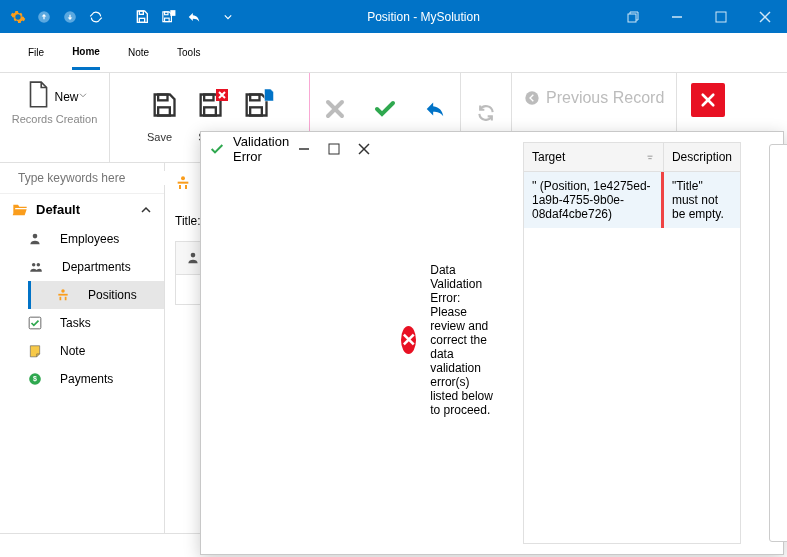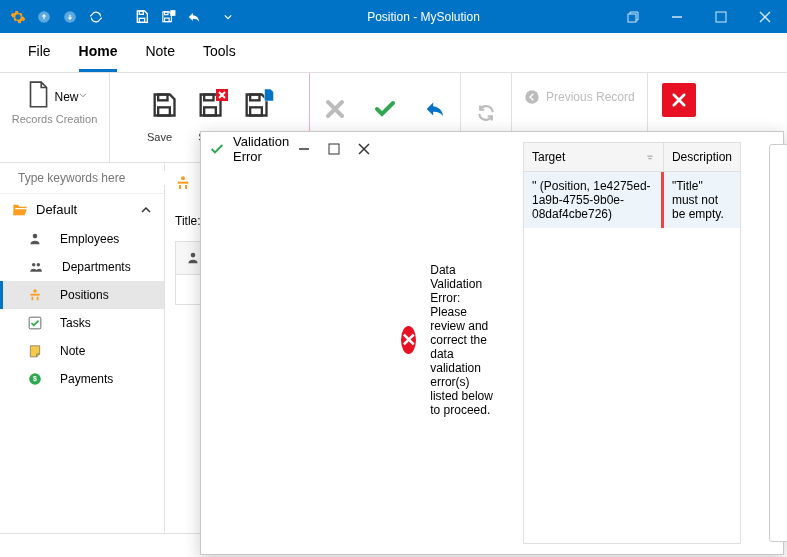--- a/index.html
+++ b/index.html
@@ -7,52 +7,52 @@
 
   
   .titlebar { height: 33px; background: #0173c7; display: flex; align-items: center; color: #fff; font-size: 12px; }
   .titlebar .qat { display: flex; align-items: center; gap: 10px; padding-left: 10px; }
   .titlebar .qat .qat-icon { width: 16px; height: 16px; display: flex; align-items: center; justify-content: center; cursor: pointer; }
   .titlebar .title { flex: 1; text-align: center; }
   .titlebar .winbtns { display: flex; }
   .titlebar .winbtn { width: 44px; height: 33px; display: flex; align-items: center; justify-content: center; cursor: pointer; }
 
   
-  .menubar { height: 40px; display: flex; align-items: flex-start; gap: 28px; padding: 0 28px; border-bottom: 1px solid #e0e0e0; font-size: 14px; }
+  .menubar { height: 40px; display: flex; align-items: center; gap: 28px; padding: 0 28px; border-bottom: 1px solid #e0e0e0; font-size: 10px; }
   .menubar .mitem { cursor: pointer; padding: 10px 0; }
   .menubar .mitem.active { font-weight: 600; border-bottom: 3px solid #0173c7; margin-bottom: -1px; }
 
   
   .ribbon { height: 90px; display: flex; border-bottom: 1px solid #e0e0e0; }
   .ribbon .grp { display: flex; flex-direction: column; align-items: center; padding: 6px 10px 0 10px; border-right: 1px solid #e0e0e0; }
   .ribbon .grp .icons-row { display: flex; gap: 18px; align-items: center; height: 52px; }
   .ribbon .grp .lbl-row { display: flex; gap: 8px; font-size: 11px; color: #333; padding-bottom: 4px;}
   .ribbon .grp .lbl-row span { text-align: center; }
   .ribbon .grp-caption { font-size: 11px; color: #888; padding-top:2px;}
   .ribbon .bigbtn { display: flex; flex-direction: row; align-items: center; cursor: pointer; }
   .ribbon .bigbtn .ic { width: 32px; height: 32px; display: flex; align-items: center; justify-content: center; }
   .ribbon .bigbtn .txt { font-size: 12px; margin-top: 4px; }
   .ribbon .thin { display: flex; align-items: center; justify-content: center; width: 50px; height: 52px; cursor: pointer; }
-  .ribbon .prev { display: flex; align-items: center; gap: 6px; color: #bcbcbc; font-size: 12px; padding: 0 12px; cursor: default; }
+  .ribbon .prev { display: flex; align-items: center; gap: 6px; color: #bcbcbc; font-size: 16px; padding: 0 12px; cursor: default; }
   .ribbon .closebox { width: 34px; height: 34px; background: #e81123; display: flex; align-items: center; justify-content: center; cursor: pointer; margin: 10px 10px 0 14px; border-radius: 2px; }
 
   
   .collapse-col { position: absolute; right: 10px; width: 30px; display: flex; flex-direction: column; z-index: 2;}
   .collapse-col .chev { height: 30px; display: flex; align-items: center; justify-content: center; cursor: pointer;}
 
   
   .body { display: flex; height: 370px; }
   .sidebar { width: 165px; border-right: 1px solid #e0e0e0; display: flex; flex-direction: column; }
   .search { display: flex; align-items: center; padding: 8px 10px; gap: 8px; border-bottom: 1px solid #f0f0f0;}
   .search svg { width: 14px; height: 14px; fill: #888; }
   .search input { border: none; outline: none; font-size: 12px; color: #888; flex:1; }
-  .folder { display: flex; align-items: center; padding: 8px 12px; font-size: 13px; font-weight: 400; gap: 8px; cursor: pointer; }
+  .folder { display: flex; align-items: center; padding: 8px 12px; font-size: 13px; font-weight: 700; gap: 8px; cursor: pointer; }
   .folder .spacer { flex: 1; }
   .nav-item { display: flex; align-items: center; gap: 18px; padding: 7px 10px 7px 28px; font-size: 12px; cursor: pointer; }
-  .nav-item.active { background: #e6e6e6; border-left: 3px solid #0173c7; padding-left: 25px; }
+  .nav-item.active { background: #e6e6e6; border-left: 3px solid #0173c7; padding-left: 25px; margin-left: 28px; }
 
   .main { flex: 1; padding: 0 10px; position: relative;}
   .main-top { display:flex; align-items:center; height:40px; gap:10px; font-size:12px;}
   .field-row { display:flex; align-items:center; font-size:12px; margin: 6px 0;}
   .field-row .lbl { width: 40px; }
   .field-row .inp { flex:1; height:24px; border:1px solid #ccc; background:#fff;}
   .tabstrip { display:flex; border:1px solid #e0e0e0; height:34px; margin-top:8px;}
   .tabstrip .tab { width:34px; display:flex; align-items:center; justify-content:center; border-right:1px solid #e0e0e0; background:#f7f7f7; cursor:pointer;}
   .toolstrip { height:30px; border:1px solid #e0e0e0; border-top:none; display:flex; align-items:center; padding-right:6px; justify-content:flex-end; color:#888}
 

